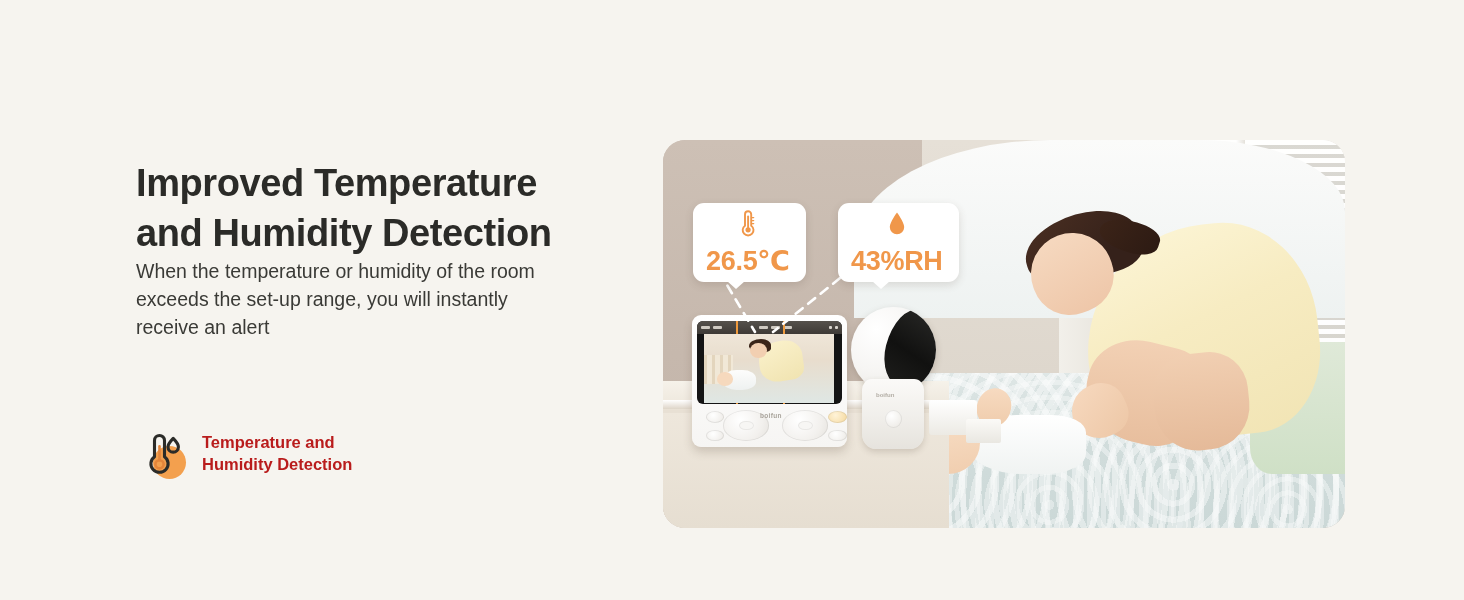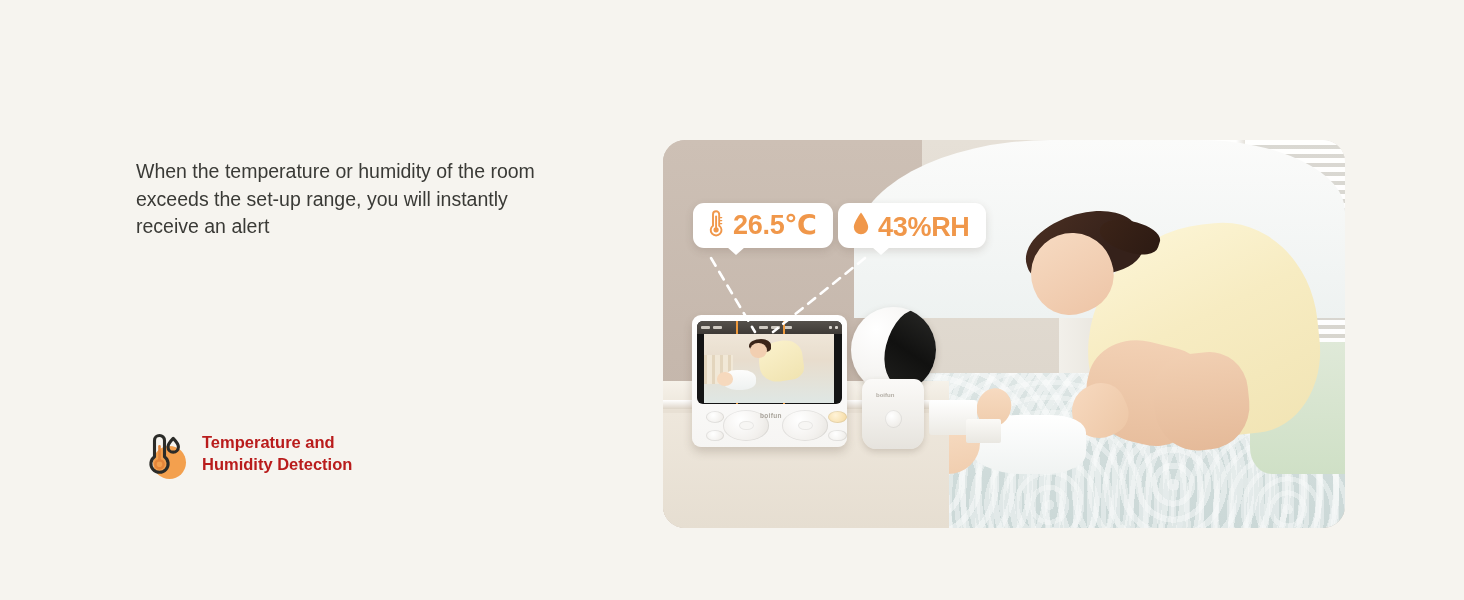--- a/index.html
+++ b/index.html
@@ -387,49 +387,51 @@
   
   .badge {
     position: absolute;
     display: flex;
     align-items: center;
     gap: 7px;
     background: #ffffff;
     border-radius: 11px;
     padding: 7px 16px 7px 13px;
     box-shadow: 0 3px 9px rgba(80,64,50,.16);
+    flex-direction: column;
   }
   .badge .val {
     font-size: 27px;
     font-weight: 700;
     color: #f0974a;
     letter-spacing: -0.3px;
     line-height: 1;
     white-space: nowrap;
   }
   .badge-temp { left: 693px; top: 203px; }
-  .badge-hum  { left: 838px; top: 203px; align-items: flex-end; }
+  .badge-hum  { left: 838px; top: 203px; }
 
   .badge::after {
     content: "";
     position: absolute;
     bottom: -7px;
     left: 34px;
     width: 0; height: 0;
     border-left: 9px solid transparent;
     border-right: 9px solid transparent;
     border-top: 8px solid #ffffff;
   }
 </style>
 </head>
 <body>
 
 <div class="banner">
 
   <div class="copy-block">
+    <h1 class="headline">Improved Temperature and Humidity Detection</h1>
     <p class="subcopy">When the temperature or humidity of the room exceeds the set-up range, you will instantly receive an alert</p>
   </div>
 
   <div class="feature-badge">
     <span class="feature-icon">
       <span class="blob"></span>
       <svg width="52" height="52" viewBox="0 0 52 52" fill="none">
 
         <path d="M18.5 12.5a5 5 0 0 1 10 0v16.2a8.6 8.6 0 1 1-10 0V12.5Z" stroke="#2b2b28" stroke-width="3.1" fill="none" stroke-linejoin="round"></path>
         <circle cx="23.5" cy="36.3" r="4.1" stroke="#e4853a" stroke-width="2.6" fill="none"></circle>

